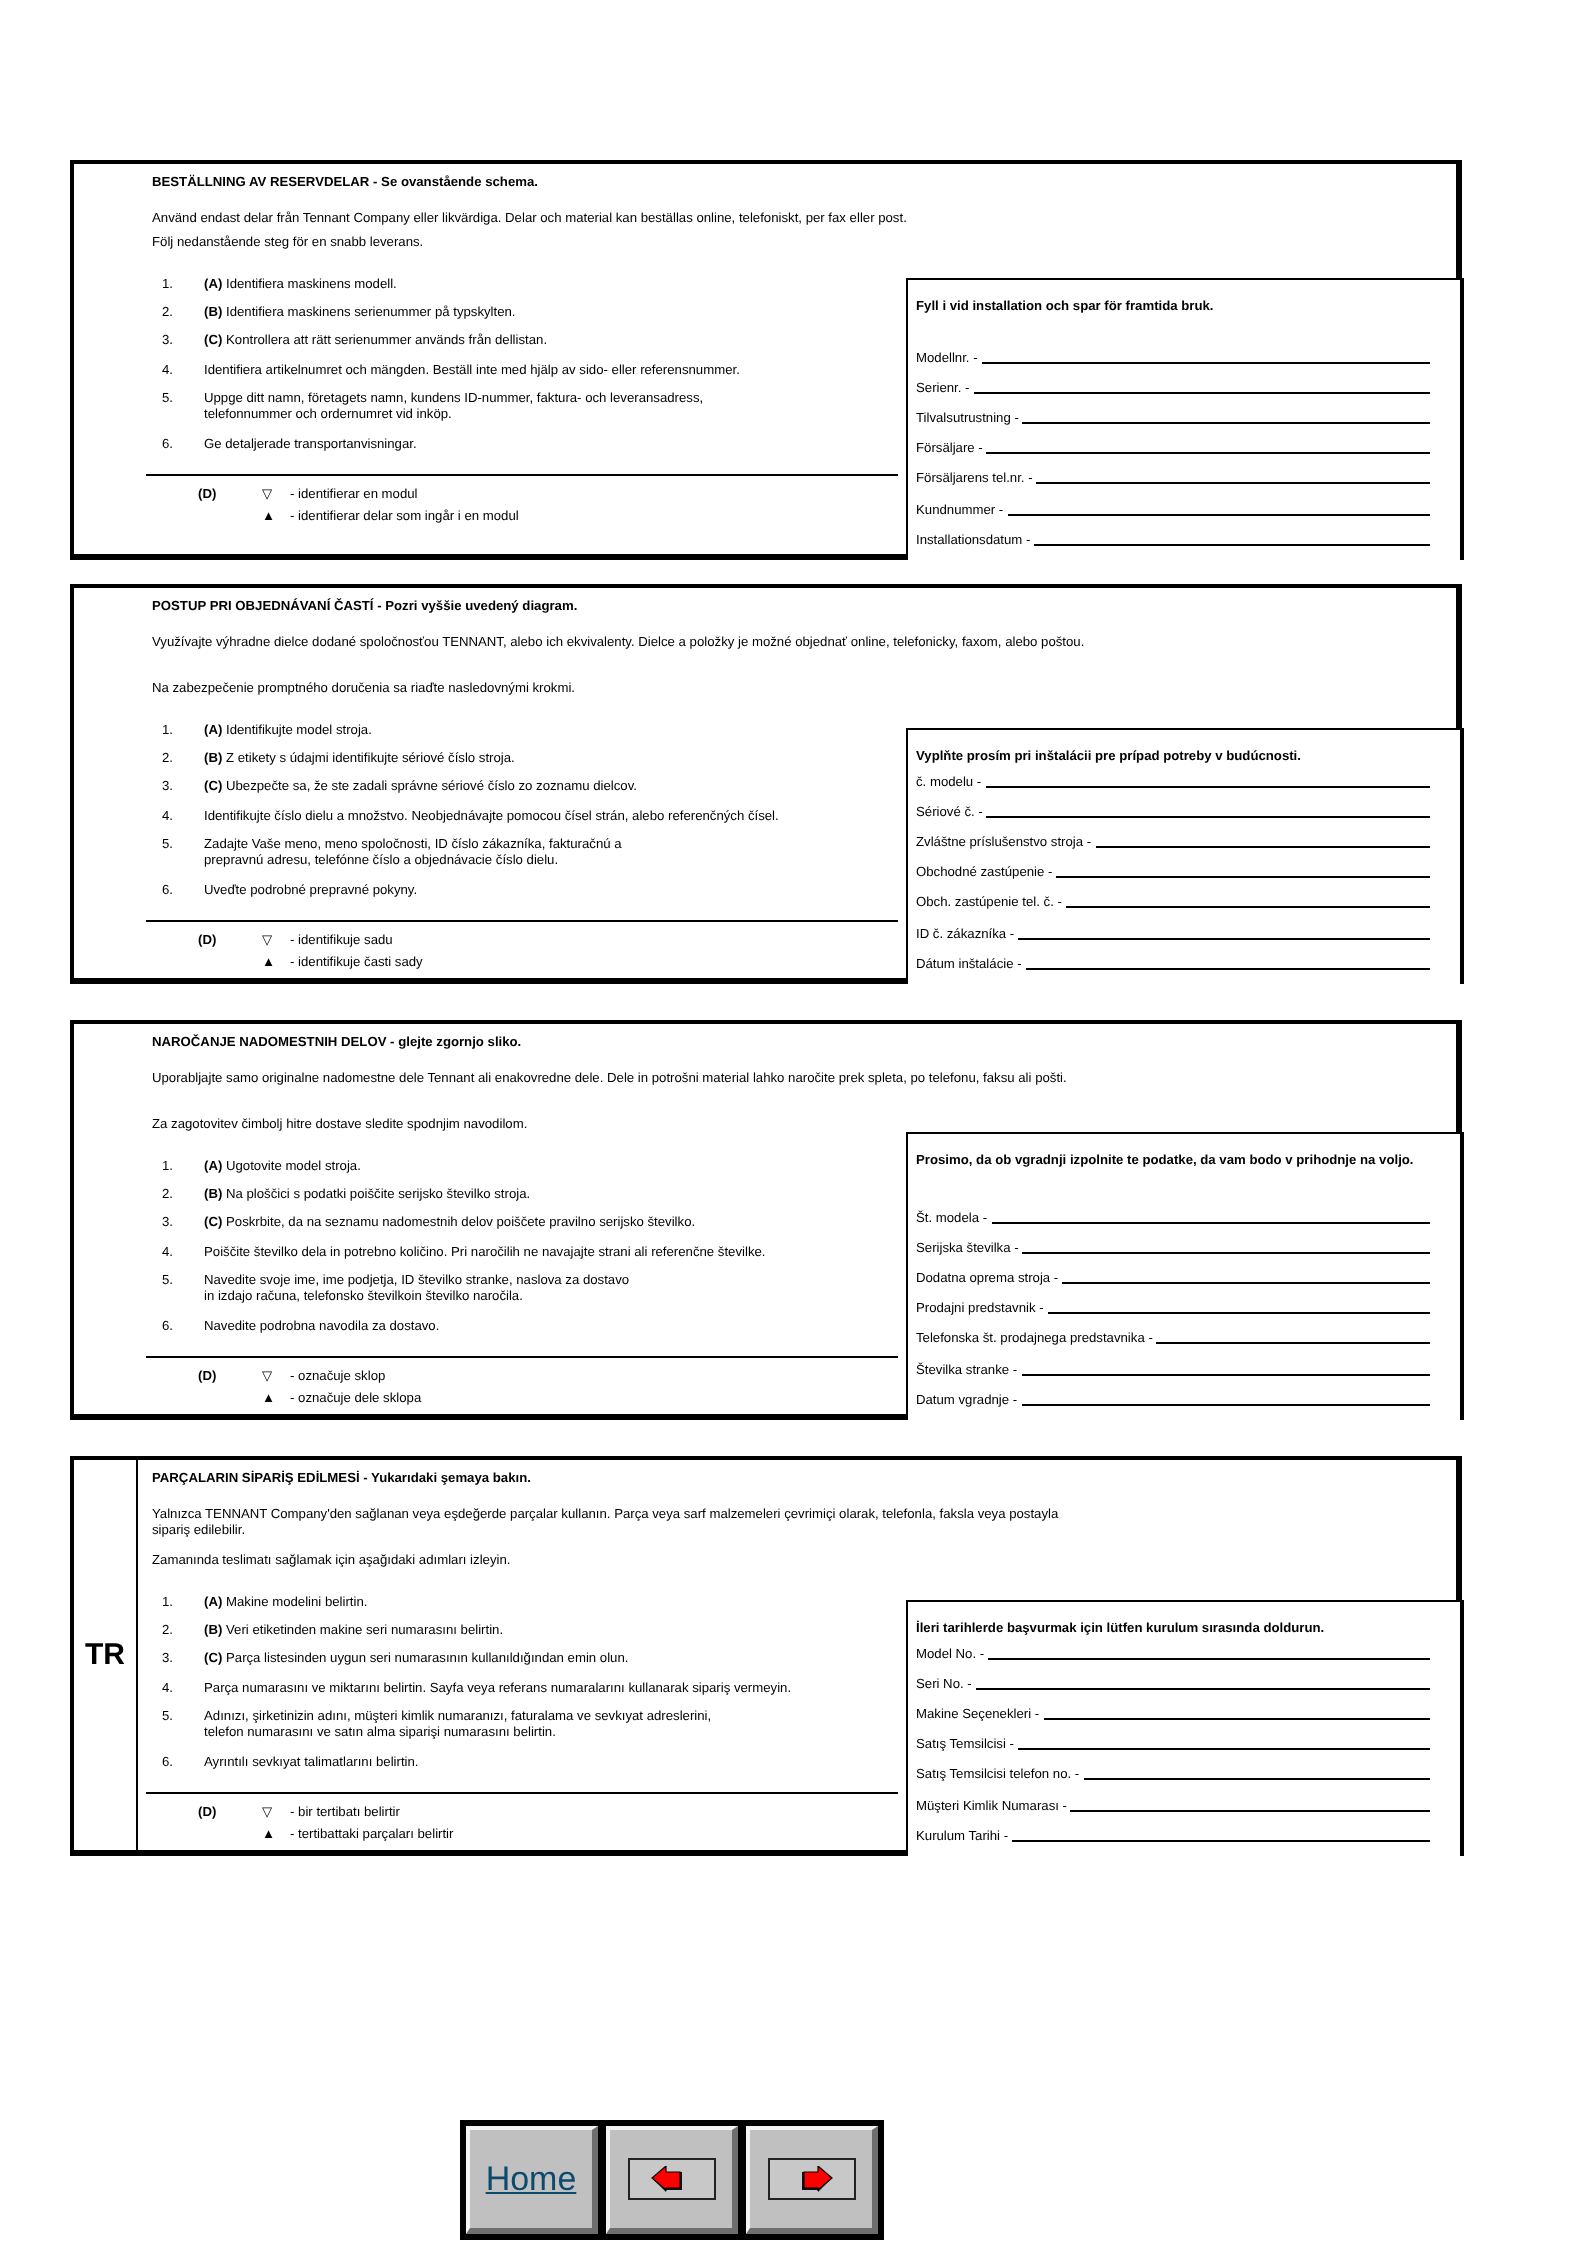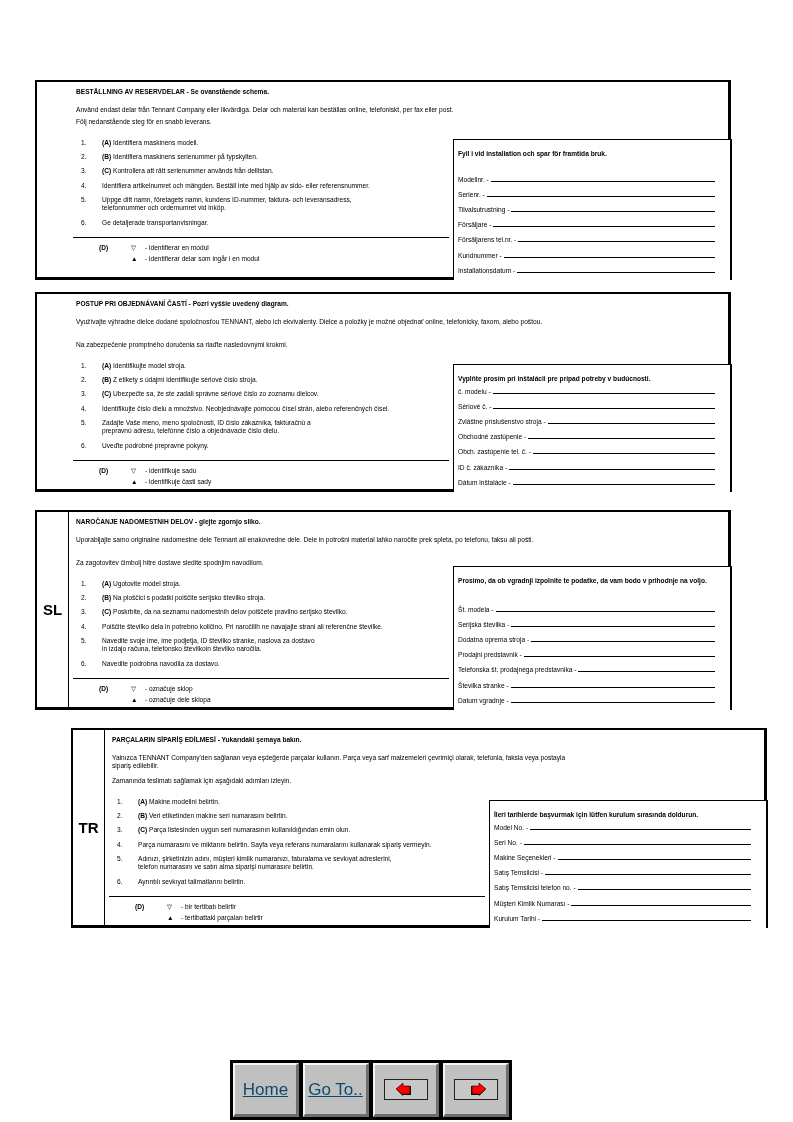--- a/index.html
+++ b/index.html
@@ -186,21 +186,20 @@
       <span class="lbl">ID č. zákazníka -</span>
       <span class="line"></span>
     </div>
         <div class="field" style="top:109.8px">
       <span class="lbl">Dátum inštalácie -</span>
       <span class="line"></span>
     </div>
       </div>
     </div>
     <div class="block" style="top: 510px; height: 200px;">
-      <div class="lang">SL</div>
       <div class="content">
         <div class="title">NAROČANJE NADOMESTNIH DELOV - glejte zgornjo sliko.</div>
         <div class="intro" style="top:24px">Uporabljajte samo originalne nadomestne dele Tennant ali enakovredne dele. Dele in potrošni material lahko naročite prek spleta, po telefonu, faksu ali pošti.</div>
         <div class="intro2" style="top:47px">Za zagotovitev čimbolj hitre dostave sledite spodnjim navodilom.</div>
         <div class="step" style="top:68px">
       <span class="num">1.</span>
       <span class="txt"><b>(A)</b> <span>Ugotovite model stroja.</span></span>
     </div>
         <div class="step" style="top:82px">
       <span class="num">2.</span>
@@ -261,21 +260,21 @@
         <div class="field" style="top:110.6px">
       <span class="lbl">Številka stranke -</span>
       <span class="line"></span>
     </div>
         <div class="field" style="top:125.8px">
       <span class="lbl">Datum vgradnje -</span>
       <span class="line"></span>
     </div>
       </div>
     </div>
-    <div class="block" style="top: 728px; height: 200px; margin-left: 36px;">
+    <div class="block" style="top: 728px; height: 200px;">
       <div class="lang">TR</div>
       <div class="content">
         <div class="title">PARÇALARIN SİPARİŞ EDİLMESİ - Yukarıdaki şemaya bakın.</div>
         <div class="intro" style="top:24px">Yalnızca TENNANT Company'den sağlanan veya eşdeğerde parçalar kullanın. Parça veya sarf malzemeleri çevrimiçi olarak, telefonla, faksla veya postayla sipariş edilebilir.</div>
         <div class="intro2" style="top:47px">Zamanında teslimatı sağlamak için aşağıdaki adımları izleyin.</div>
         <div class="step" style="top:68px">
       <span class="num">1.</span>
       <span class="txt"><b>(A)</b> <span>Makine modelini belirtin.</span></span>
     </div>
         <div class="step" style="top:82px">
@@ -344,23 +343,20 @@
     </div>
       </div>
     </div>
   </div>
 
 <div class="nav">
   <div class="navbtn">
       <span>Home</span>
     </div>
   <div class="navbtn">
-      <span>Go To..</span>
-    </div>
-  <div class="navbtn">
     <div class="arrowbox">
       <svg width="26" height="14" viewBox="0 0 26 14">
         <polygon points="18,3 18,12 10,12 10,13 4,7 10,1 10,3" fill="#111"></polygon>
         <polygon points="17,3 17,11 10,11 10,12 3,6 10,0 10,3" fill="#ff0000" stroke="#000" stroke-width="0.6"></polygon>
       </svg>
     </div>
   </div>
   <div class="navbtn">
     <div class="arrowbox">
       <svg width="26" height="14" viewBox="0 0 26 14">

